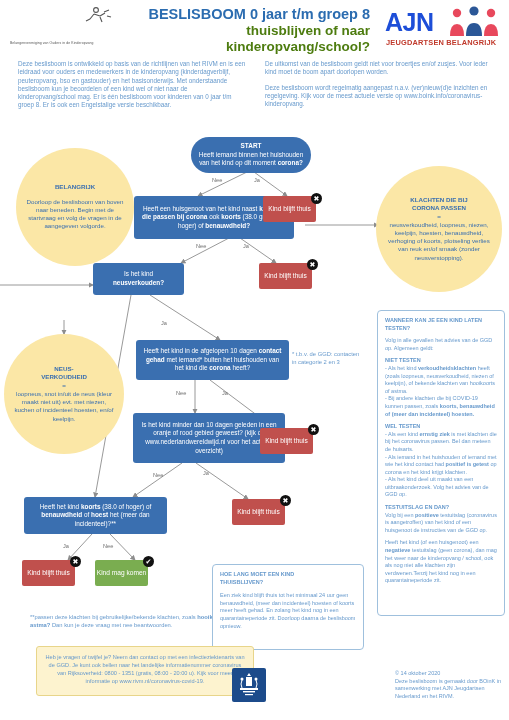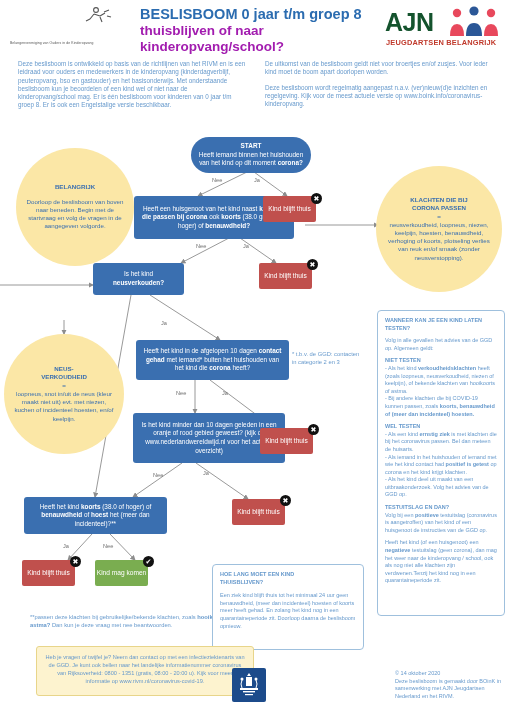--- a/index.html
+++ b/index.html
@@ -13,26 +13,26 @@
   
   .header{position:absolute;left:0;top:0;width:509px;height:52px;}
   .boink-logo{position:absolute;left:8px;top:5px;width:130px;height:44px;}
   .boink-word{position:absolute;left:2px;top:8px;font-size:26px;font-weight:bold;
     letter-spacing:-1px;line-height:26px;}
   .bo{color:#8cc63f;}
   .oo{color:#e8562a;}
   .boink-sub{position:absolute;left:2px;top:36px;font-size:3.4px;color:#555;
     letter-spacing:.1px;white-space:nowrap;}
   .boink-runner{position:absolute;left:72px;top:1px;width:34px;height:20px;}
-  .title{position:absolute;left:140px;top:6px;width:230px;text-align:left;}
+  .title{position:absolute;left:140px;top:6px;width:230px;text-align:right;}
   .title .l1{font-size:14.5px;font-weight:bold;color:#2b6cb0;line-height:17px;}
-  .title .l2{font-size:13.5px;font-weight:bold;color:#a21caf;line-height:16px;}
+  .title .l2{font-size:13.5px;font-weight:bold;color:#4d7c0f;line-height:16px;}
   .ajn{position:absolute;right:6px;top:6px;width:118px;height:42px;}
   .ajn-text{position:absolute;left:0;top:2px;font-size:25px;font-weight:bold;
-    color:#14532d;letter-spacing:-.5px;}
+    color:#1d4ed8;letter-spacing:-.5px;}
   .ajn-sub{position:absolute;left:1px;top:32px;font-size:7.4px;font-weight:bold;
     color:#c0392b;letter-spacing:.2px;white-space:nowrap;}
   .ajn-people{position:absolute;left:62px;top:0px;width:56px;height:30px;}
 
   
   .intro{position:absolute;font-size:6.3px;line-height:8.3px;color:#6699cc;}
   #intro-left{left:18px;top:60px;width:228px;}
   #intro-right{left:265px;top:60px;width:232px;}
   .intro p{margin:0 0 7px 0;}
 

